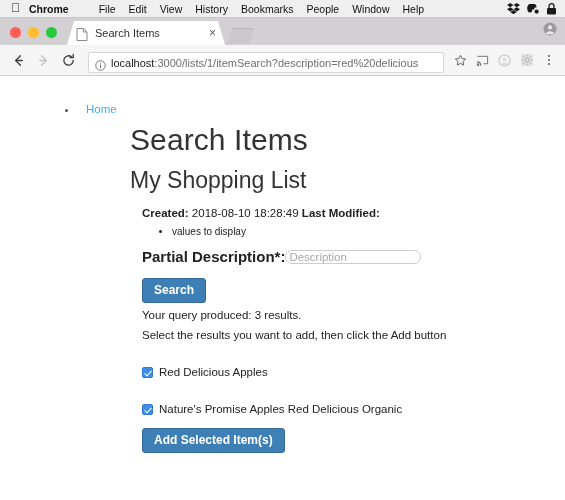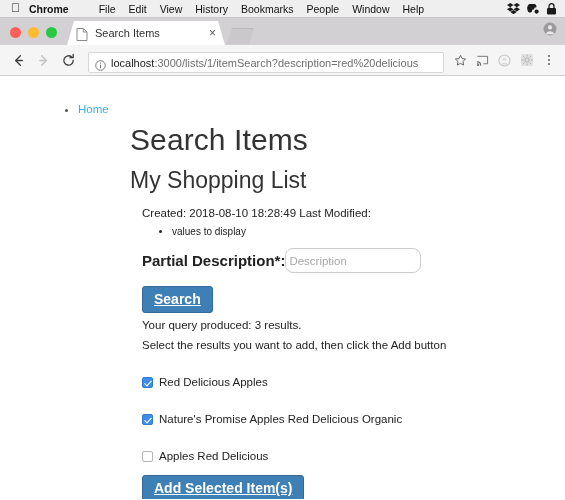--- a/index.html
+++ b/index.html
@@ -122,21 +122,21 @@
     overflow: hidden;
     padding: 0;
     color: #222;
   }
   .breadcrumb {
     list-style: disc;
     margin: 27px 0 0 78px;
     font-size: 11.5px;
   }
   .breadcrumb li::marker { color: #555; }
-  .breadcrumb a { color: #38b0ee; text-decoration: none; }
+  .breadcrumb a { color: #38b0ee; text-decoration: none; margin-left: 8px; }
 
   .content { padding-left: 130px; padding-right: 12px; }
 
   h1.title {
     font-size: 30px;
     font-weight: normal;
     color: #333;
     letter-spacing: 0.1px;
     margin-top: 8px;
   }
@@ -145,21 +145,21 @@
     font-weight: normal;
     color: #333;
     margin-top: 10px;
   }
   .meta {
     font-size: 11.5px;
     margin-top: 13px;
     color: #222;
     padding-left: 12px;
   }
-  .meta b { font-weight: normal; }
+  .meta b { font-weight: bold; }
   .meta .row2 { margin-top: 7px; }
   ul.itemlist {
     list-style: disc;
     margin: 7px 0 0 42px;
     font-size: 10px;
     color: #222;
   }
   h3.section {
     font-size: 21px;
     font-weight: normal;
@@ -174,45 +174,44 @@
     padding-left: 12px;
   }
   .formrow label {
     font-size: 15px;
     font-weight: bold;
     color: #222;
     white-space: nowrap;
   }
   .formrow input.textfield {
     width: 136px;
-    height: 25px;
+    height: 14px;
     font-size: 11.5px;
     font-family: "Liberation Sans", sans-serif;
     border: 1px solid #cccccc;
     background: #fff;
     color: #333;
     padding: 0 3px;
     border-radius: 8px;
     outline: none;
   }
   .formrow input.textfield::placeholder { color: #a7a7a7; }
 
   .btn {
     display: inline-block;
     background: #3e7fb5;
     border: 1px solid #336a99;
     color: #ffffff;
     font-family: "Liberation Sans", sans-serif;
-    font-size: 14px;
+    font-size: 12px;
     font-weight: bold;
     border-radius: 3px;
     padding: 5px 11px 6px 11px;
     cursor: default;
     line-height: 1;
-    text-decoration: underline;
   }
   .btn-search { margin: 13px 0 0 12px; }
   .resulttext {
     font-size: 11.5px;
     color: #222;
     margin-top: 6px;
     padding-left: 12px;
   }
   .resulttext.second { margin-top: 8px; }
   .checkrow {
@@ -407,21 +406,17 @@
     <div class="resulttext second">Select the results you want to add, then click the Add button</div>
 
     <div class="checkrow">
       <span class="cb on"></span>
       <span class="cblabel">Red Delicious Apples</span>
     </div>
     <div class="checkrow">
       <span class="cb on"></span>
       <span class="cblabel">Nature's Promise Apples Red Delicious Organic</span>
     </div>
-    <div class="checkrow">
-      <span class="cb off"></span>
-      <span class="cblabel">Apples Red Delicious</span>
-    </div>
 
     <button class="btn btn-add">Add Selected Item(s)</button>
 
   </div>
 </div>
 
 </body></html>

